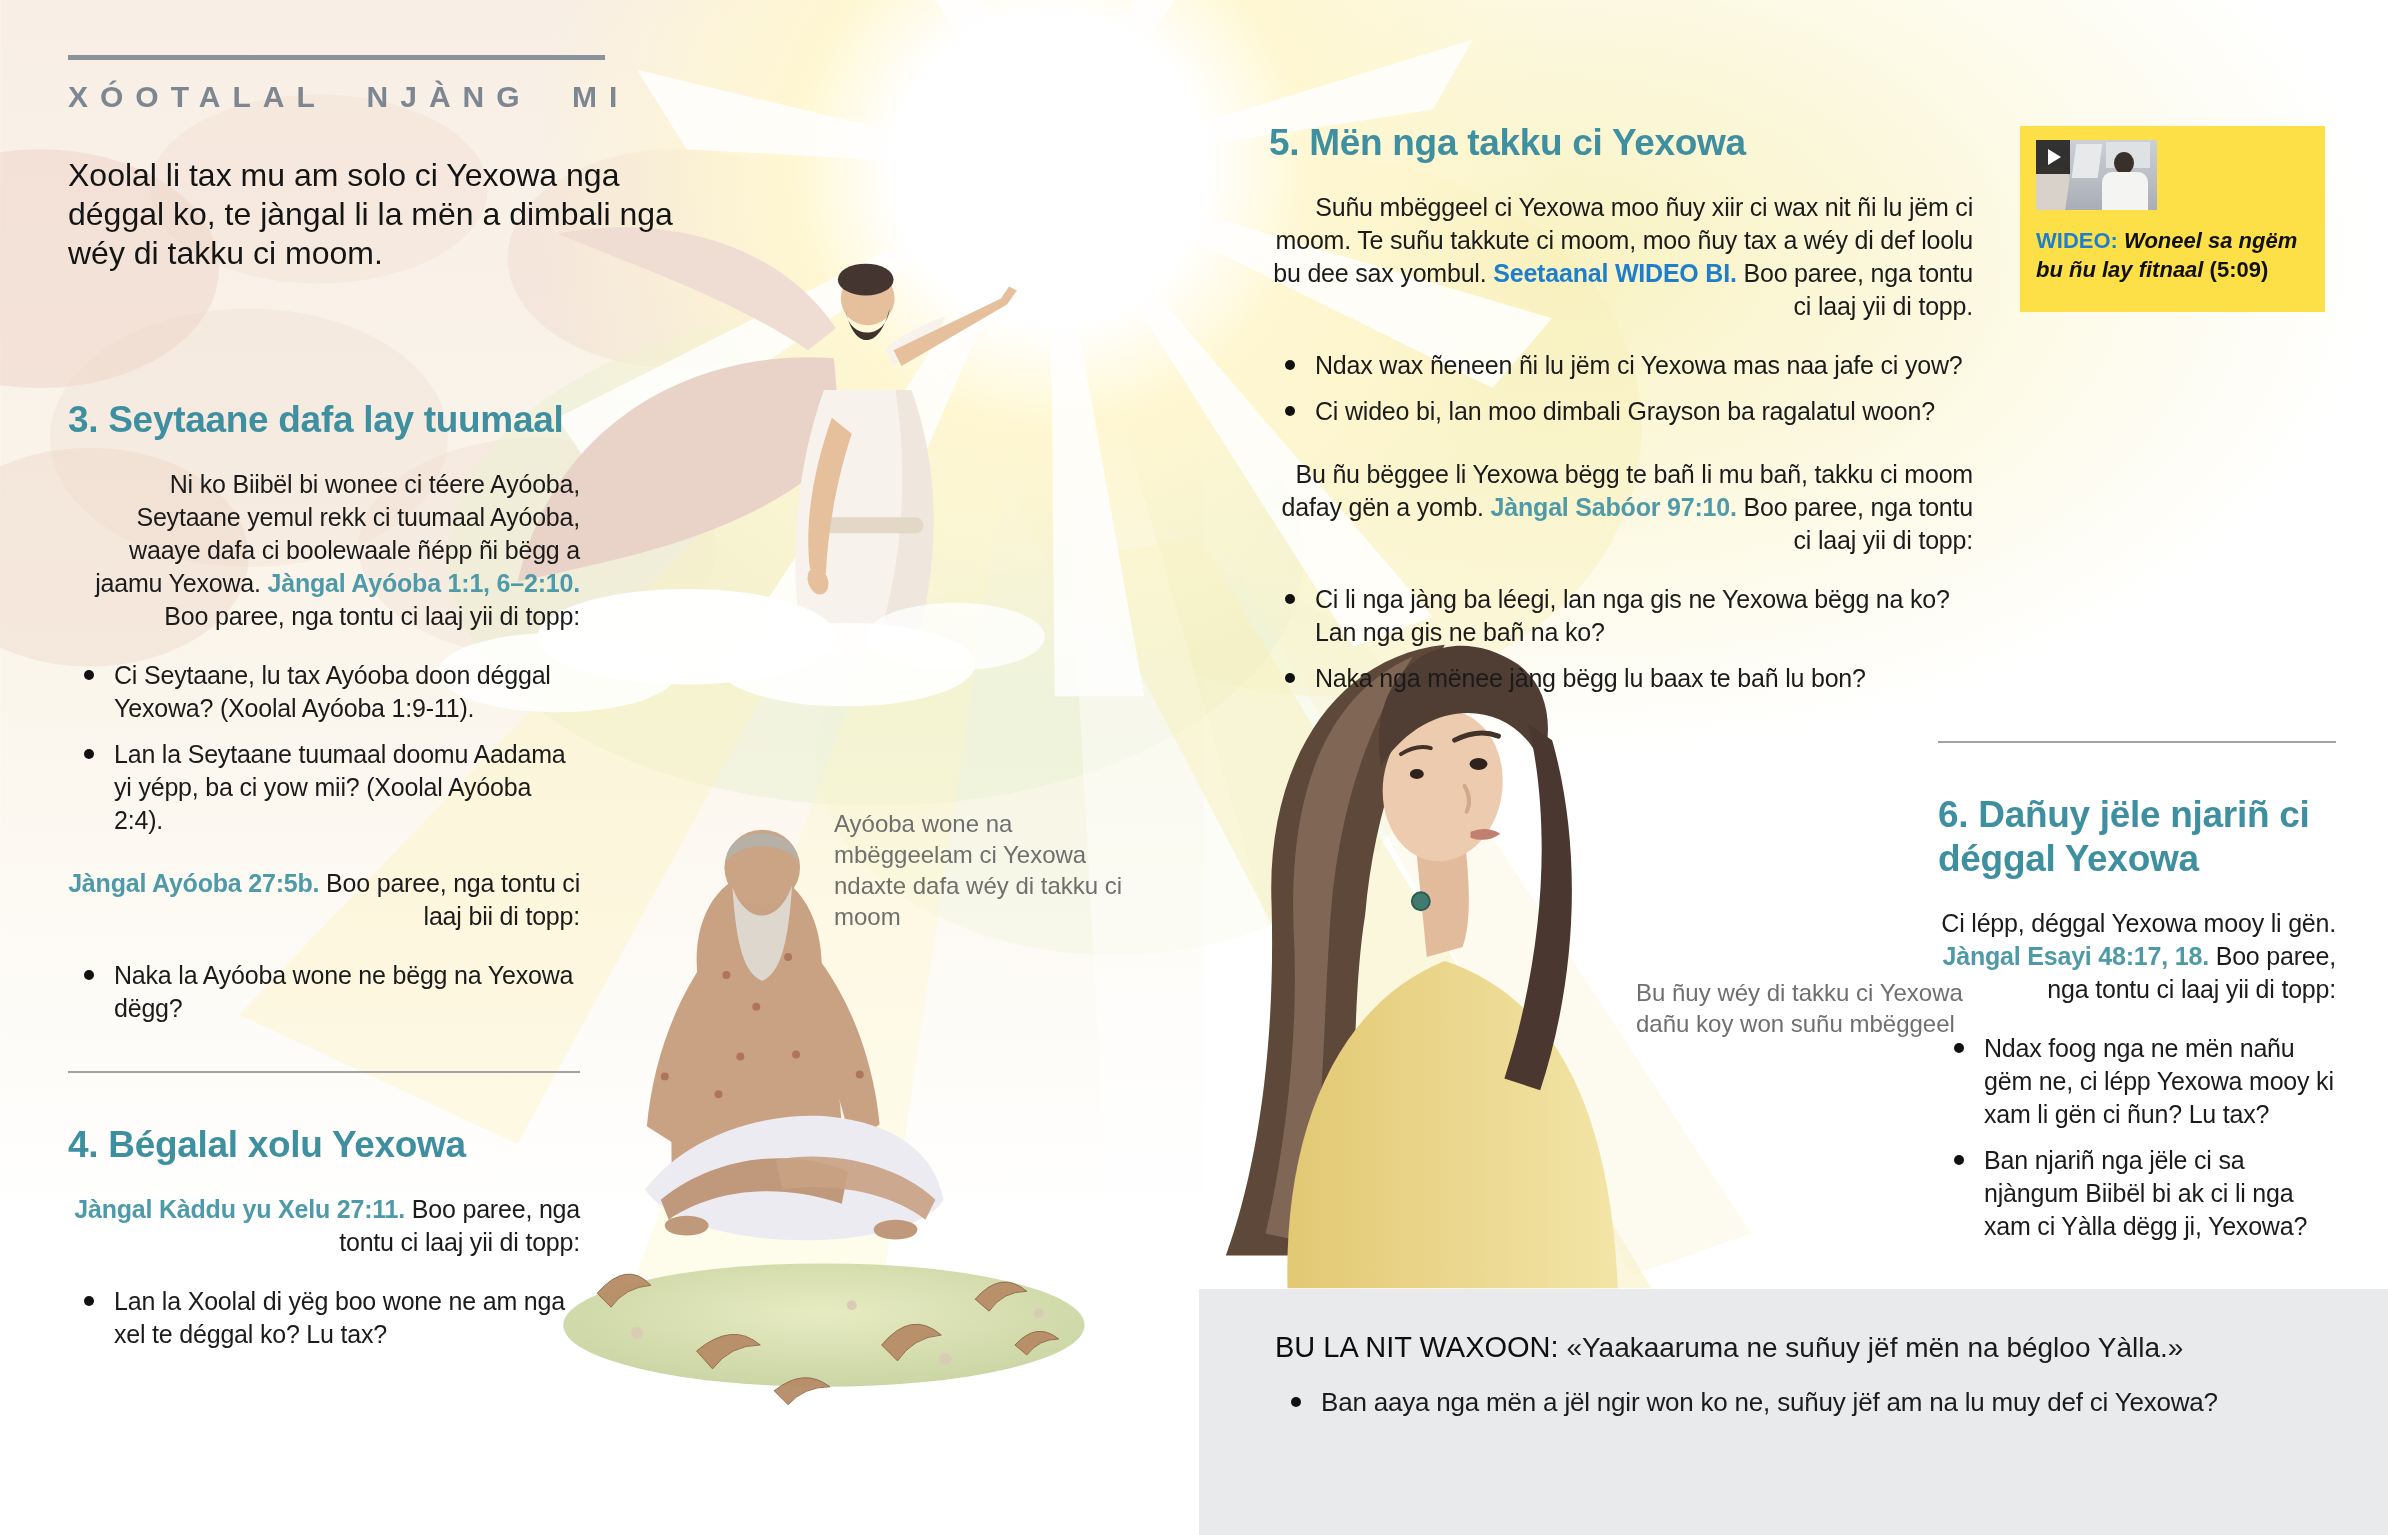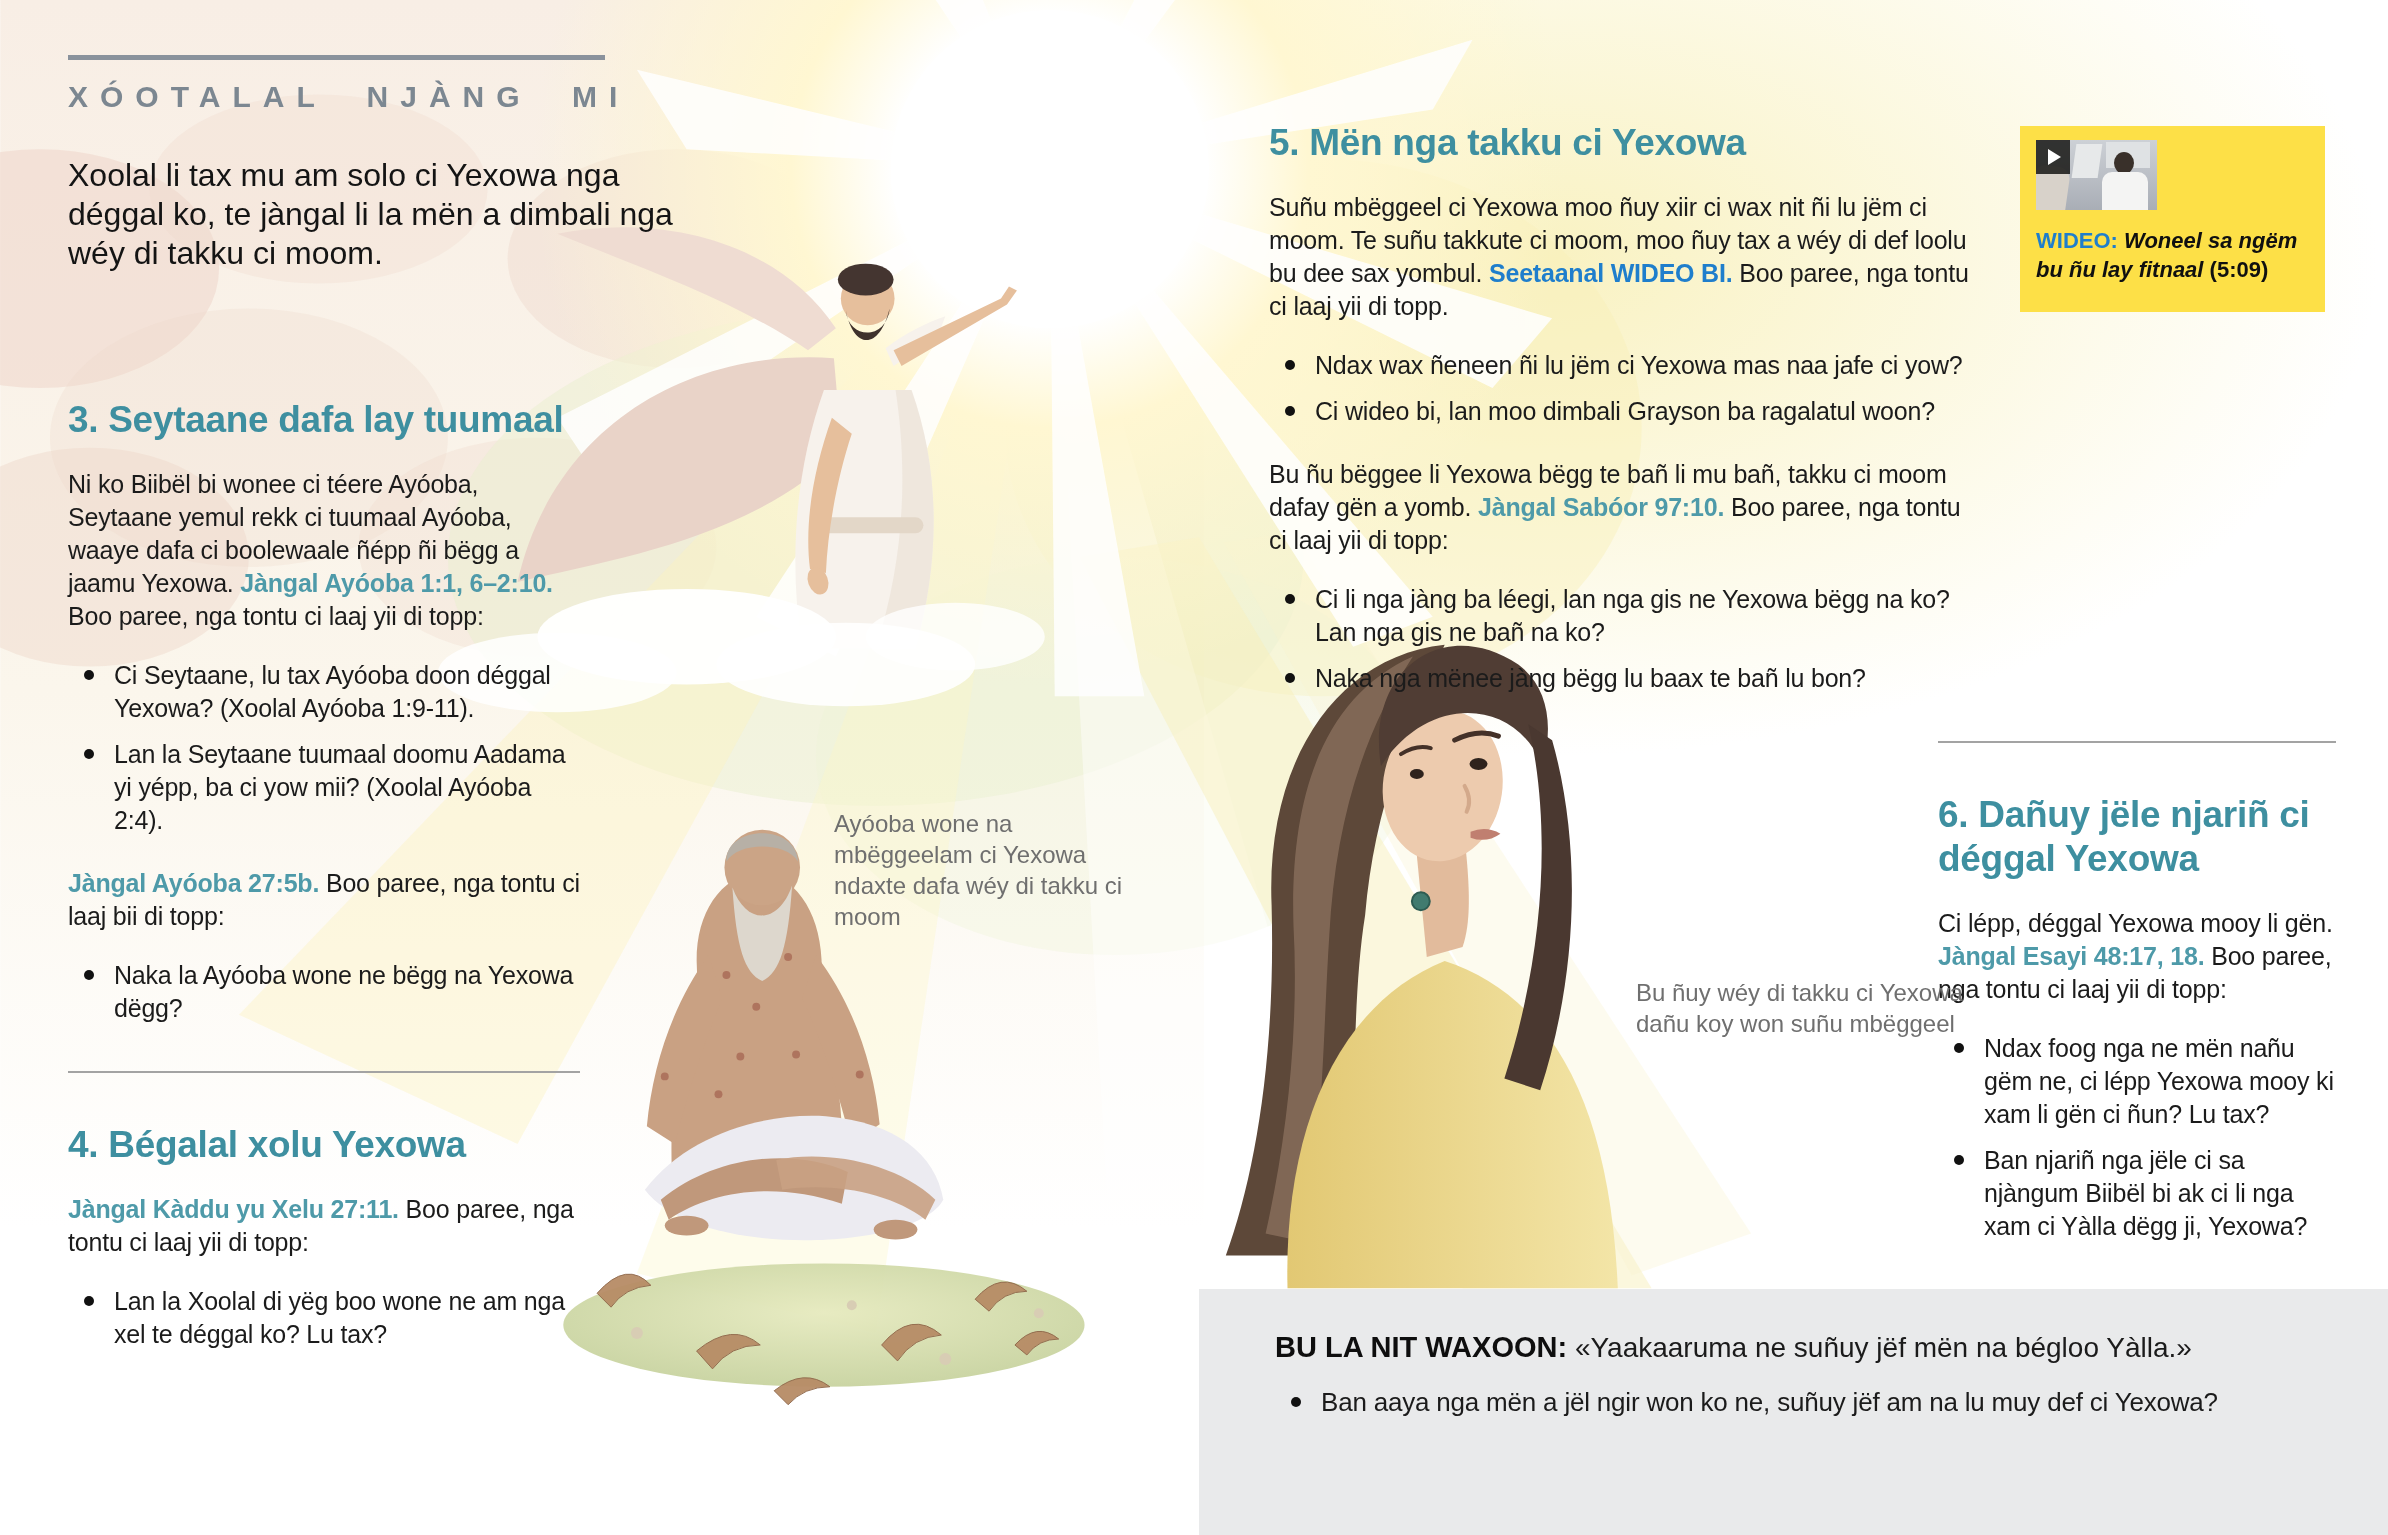--- a/index.html
+++ b/index.html
@@ -10,21 +10,21 @@
   
   .tx{position:absolute;z-index:2;}
   .kicker-bar{width:537px;height:5px;background:#8a929c;}
   .kicker{margin-top:20px;font-size:30px;font-weight:bold;color:#7c8791;
           letter-spacing:12px;word-spacing:20px;}
   .intro{margin-top:42px;font-size:32px;line-height:39px;color:#141414;width:637px;}
 
   h2.sec-h{margin:12px 0 26px 0;font-size:37px;line-height:44px;font-weight:bold;
            color:#3e8fa0;letter-spacing:-0.3px;}
   .nowrap{white-space:nowrap;}
-  .sec p{margin:0 0 26px 0;font-size:25px;line-height:33px;letter-spacing:-0.2px;}
+  .sec p{margin:0 0 26px 0;font-size:25px;line-height:33px;letter-spacing:-0.2px;text-align:right;}
   .ref{color:#4e9aa9;font-weight:bold;text-decoration:none;cursor:pointer;}
   .vlink{color:#1f7ecc;font-weight:bold;text-decoration:none;cursor:pointer;}
   ul.qs{list-style:none;margin:0 0 30px 0;padding:0;}
   ul.qs li{position:relative;padding-left:46px;margin-bottom:13px;
            font-size:25px;line-height:33px;letter-spacing:-0.2px;}
   ul.qs .dot{position:absolute;left:16px;top:11px;width:10px;height:10px;
              border-radius:50%;background:#111;}
   .divided{border-top:2px solid #a3a3a3;padding-top:38px;}
 
   .caption{position:absolute;z-index:2;font-size:24px;line-height:31px;color:#6f6f6f;}
@@ -46,21 +46,21 @@
               border-bottom:8px solid transparent;margin-left:3px;}
   .video-caption{margin:16px 0 0 0;font-size:22px;line-height:29px;}
   .vlabel{color:#1f7ecc;font-weight:bold;}
   .vtitle{font-style:italic;font-weight:bold;color:#101010;}
   .vdur{font-weight:bold;color:#101010;}
 
   
   .footer-panel{position:absolute;left:1199px;top:1289px;width:1189px;height:247px;
                 background:#e9eaeb;z-index:3;box-sizing:border-box;padding:40px 40px 0 76px;}
   .footer-line{margin:0 0 20px 0;font-size:28px;line-height:36px;}
-  .flabel{font-weight:bold;font-size:29px;color:#0e0e0e;}
+  .flabel{font-weight:normal;font-size:29px;color:#0e0e0e;}
   .footer-panel ul.qs li{font-size:26px;}
 </style>
 </head>
 <body>
 
 <div class="page">
 
   <svg class="art" width="2388" height="1535" viewBox="0 0 2400 1543" aria-hidden="true">
     <defs>
       <linearGradient id="leftG" x1="0" y1="0" x2="0" y2="1">

